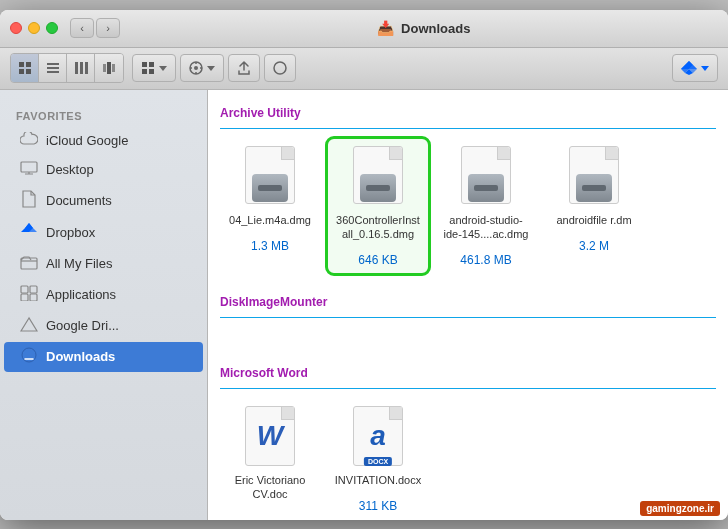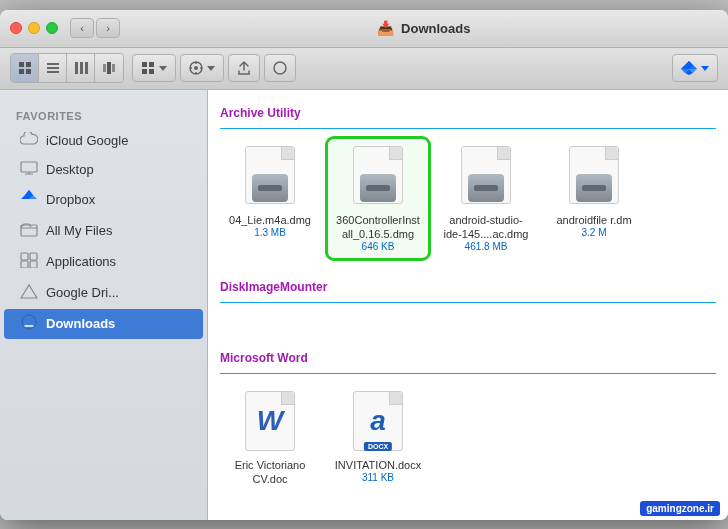--- a/index.html
+++ b/index.html
@@ -322,24 +322,24 @@
     .file-name {
       font-size: 11px;
       color: #333;
       text-align: center;
       max-width: 96px;
       word-break: break-word;
       line-height: 1.3;
     }
 
     .file-size {
-      font-size: 10px;
+      font-size: 12px;
       color: #0066cc;
       text-align: center;
-      margin-top: 0;
+      margin-top: 12px;
     }
 
     
     .doc-icon {
       position: relative;
       width: 52px;
       height: 62px;
     }
 
     .doc-icon .page-bg {
@@ -379,21 +379,21 @@
 
     .doc-icon.docx .word-letter {
       color: #1e5cb8;
     }
 
     
     .watermark {
       position: absolute;
       bottom: 4px;
       right: 8px;
-      background: #1d4ed8;
+      background: #c2410c;
       color: white;
       font-size: 10px;
       font-weight: 700;
       padding: 2px 6px;
       border-radius: 3px;
       z-index: 10;
     }
 
     
     .file-area::-webkit-scrollbar { width: 8px; }
@@ -529,20 +529,29 @@
         <span class="sidebar-icon">
           <svg width="18" height="14" viewBox="0 0 18 14">
               <rect x="1" y="1" width="16" height="10" rx="1" fill="none" stroke="#888" stroke-width="1.2"></rect>
               <line x1="9" y1="11" x2="9" y2="13" stroke="#888" stroke-width="1.2"></line>
               <line x1="5" y1="13" x2="13" y2="13" stroke="#888" stroke-width="1.2"></line>
             </svg>
         </span>
         <span class="sidebar-label">Desktop</span>
       </div>
 
+      <div class="sidebar-item">
+        <span class="sidebar-icon">
+          <svg width="16" height="18" viewBox="0 0 16 18">
+              <path d="M2 1h8l4 4v12H2z" fill="none" stroke="#888" stroke-width="1.2"></path>
+              <path d="M10 1v4h4" fill="none" stroke="#888" stroke-width="1.2"></path>
+            </svg>
+        </span>
+        <span class="sidebar-label">Documents</span>
+      </div>
 
       <div class="sidebar-item">
         <span class="sidebar-icon">
           <svg width="18" height="16" viewBox="0 0 18 16">
               <polygon points="9,0 5,5 1,9 9,9 13,5" fill="#0061fe"></polygon>
               <polygon points="9,0 13,5 17,9 9,9 5,5" fill="#0061fe" opacity="0.7"></polygon>
             </svg>
         </span>
         <span class="sidebar-label">Dropbox</span>
       </div>

